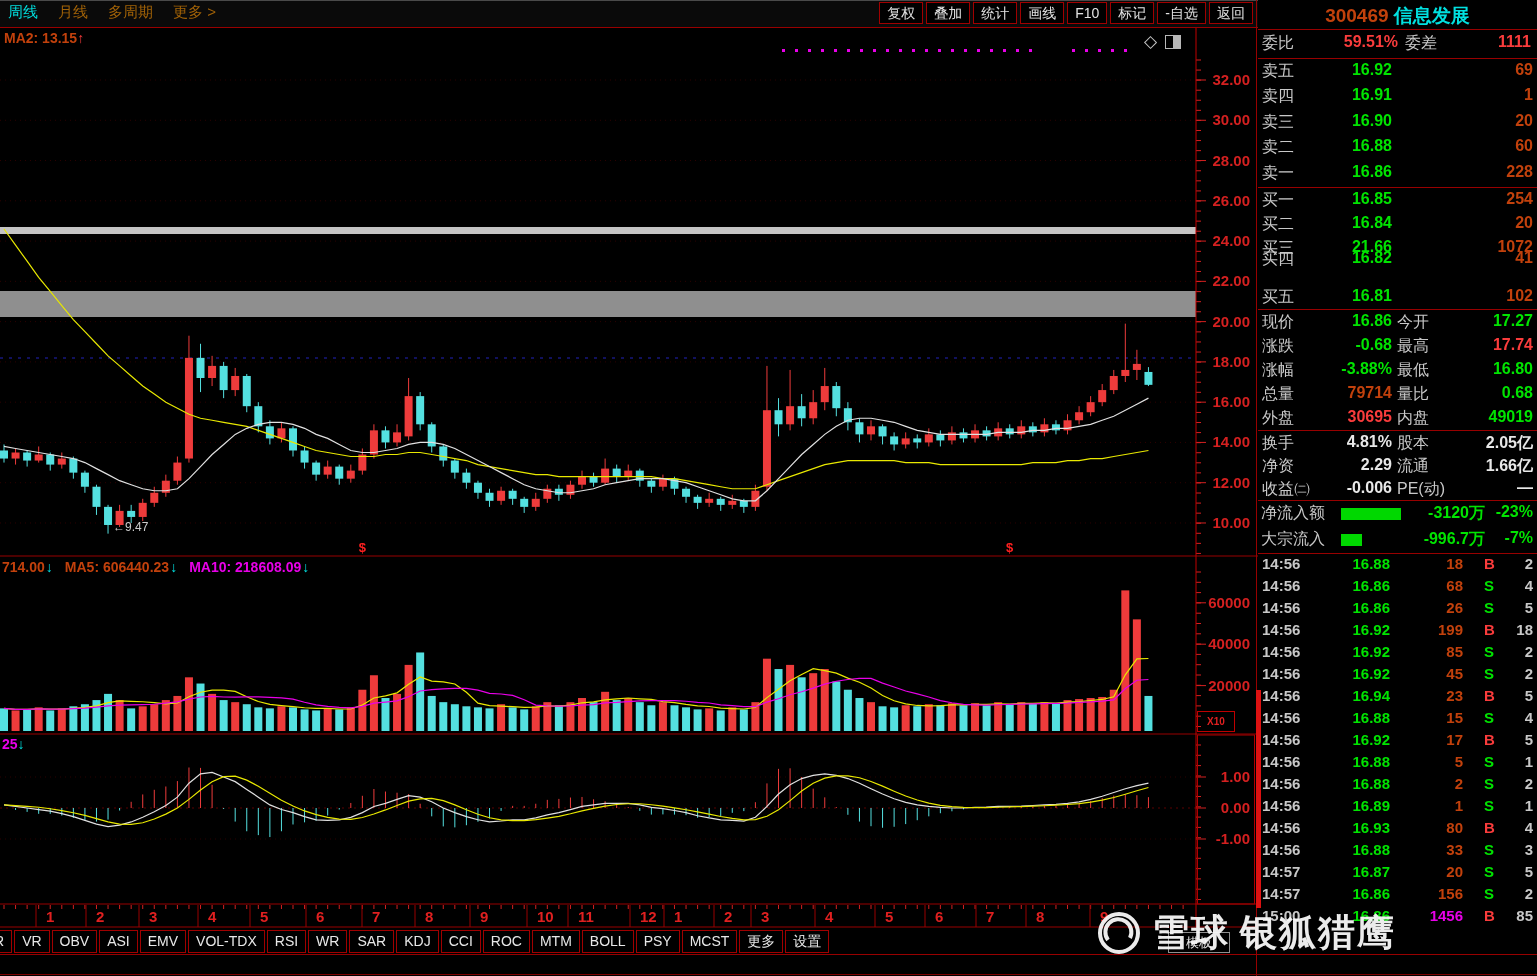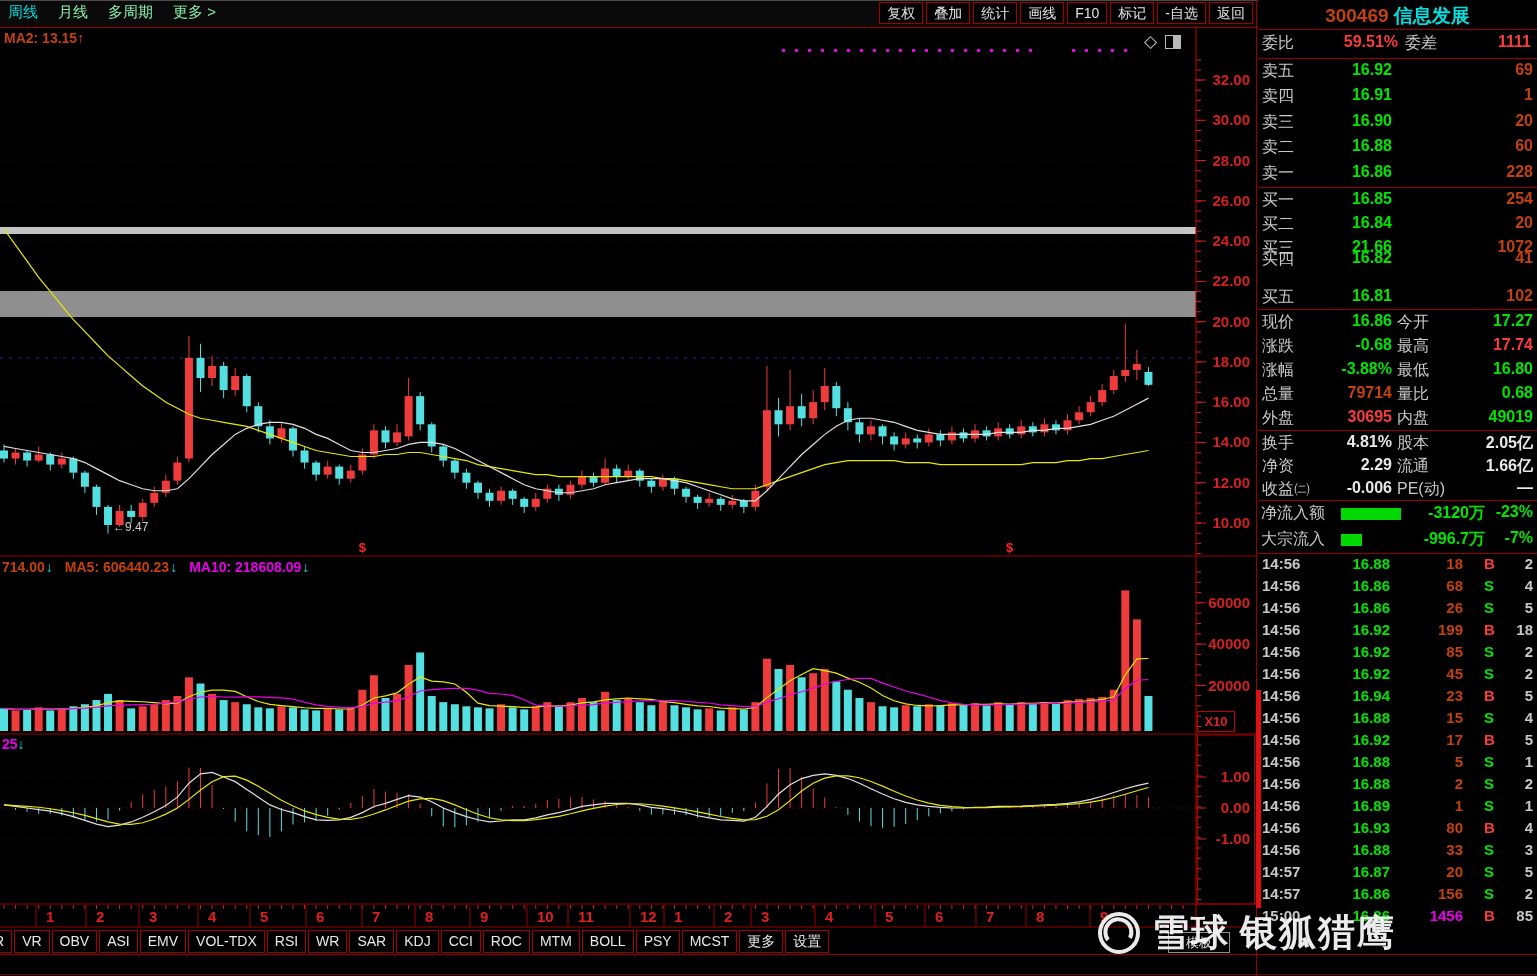--- a/index.html
+++ b/index.html
@@ -5,21 +5,21 @@
   html,body{margin:0;padding:0;background:#000;}
   #app{position:relative;width:1537px;height:976px;background:#000;overflow:hidden;
        font-family:"Liberation Sans","DejaVu Sans",sans-serif;}
   .abs{position:absolute;}
   .rd{color:#fa3c3c}.gn{color:#00e400}.yw{color:#c2410c}.cy{color:#00e0e0}
   .mg{color:#e800e8}.gy{color:#c8c8c8}.wh{color:#e8e8e8}
   .bold{font-weight:bold}
   
   #topbar{left:0;top:0;width:1537px;height:27px;background:#0a0a0a;border-top:1px solid #4a4a4a;}
   #topmenu{left:8px;top:3px;display:flex;gap:20px;font-size:15px;}
-  #topmenu .mi{color:#86efac;cursor:default;}
+  #topmenu .mi{color:#a16207;cursor:default;}
   #topmenu .mi.sel{color:#00dcdc;}
   #topbtns{right:284px;top:2px;display:flex;gap:3px;}
   #topbtns .tb{border:1px solid #a00000;color:#e2e2e2;font-size:14px;line-height:20px;
       padding:0 7px;background:#000;}
   .redline{background:#980000;}
   
   #rpanel{left:1258px;top:0;width:279px;height:976px;background:#000;}
   #rtitle{left:0;top:3px;width:279px;text-align:center;font-size:19px;font-weight:bold;}
   .qrow{position:absolute;left:0;width:279px;font-size:16px;}
   .qrow span{position:absolute;white-space:nowrap;}
@@ -38,21 +38,21 @@
   #botbar .ybl{position:absolute;color:#e8e800;font-size:15px;font-weight:bold;top:1px;}
   #bottabs{position:absolute;left:1281px;top:0;display:flex;}
   #bottabs .btab{width:30px;border:1px solid #a00000;font-size:14px;text-align:center;
       line-height:18px;color:#d8d8d8;background:#000;}
   #bottabs .btab.sel{color:#00e0e0;}
   
   #ma2label{left:4px;top:30px;font-size:14px;font-weight:bold;}
   #vollabels{left:2px;top:559px;font-size:14px;font-weight:bold;white-space:nowrap;}
   #indlabel{left:2px;top:736px;font-size:14px;font-weight:bold;}
   #x10box{left:1197px;top:711px;width:36px;height:19px;border:1px solid #c00000;color:#e02020;
-      font-size:13px;font-weight:bold;text-align:center;line-height:19px;}
+      font-size:10px;font-weight:bold;text-align:center;line-height:19px;}
   #charticons{left:1144px;top:31px;display:flex;gap:8px;align-items:center;}
   #diamond{color:#c8c8c8;font-size:17px;}
   #winicon{width:14px;height:12px;border:1px solid #b8b8b8;position:relative;}
   #winicon div{position:absolute;right:0;top:0;width:7px;height:12px;background:#b8b8b8;}
   
   #watermark{left:1096px;top:906px;width:444px;height:54px;display:flex;align-items:center;gap:10px;
      color:#f8f8f8;font-size:37px;font-weight:bold;letter-spacing:2px;z-index:60;opacity:.95;
      pointer-events:none;white-space:nowrap;}
   #redstrip{left:1256px;top:690px;width:5px;height:218px;background:#dd1111;z-index:20;}
   .vline{position:absolute;background:#980000;}

